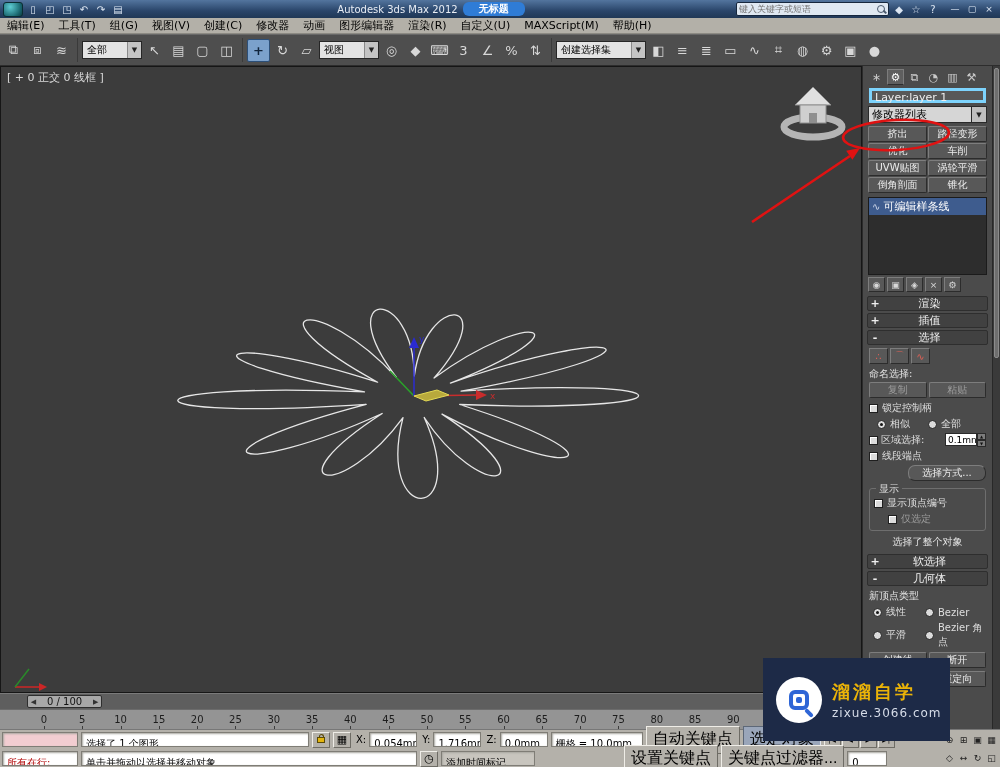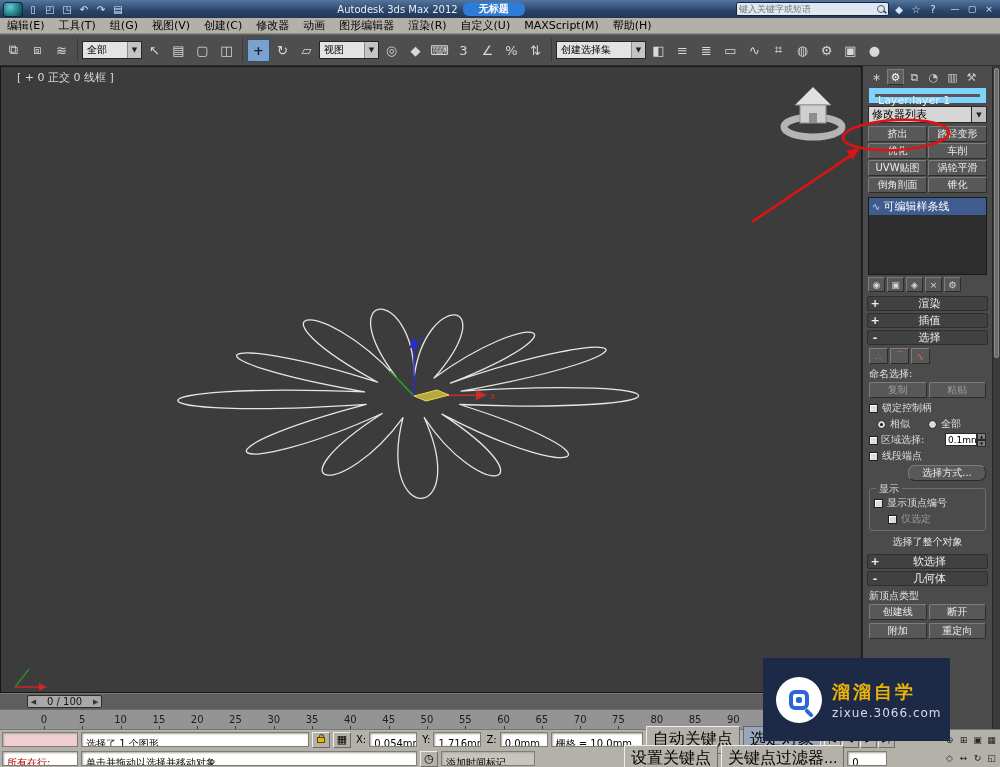--- a/index.html
+++ b/index.html
@@ -33,41 +33,41 @@
   .ticon.active { background:#7ba1cc; color:#10243c; border:1px solid #2c4f78; font-weight:bold; }
   .tsep { width:1px; height:24px; background:#3a3a3a; margin:0 3px; }
   .tdrop { height:18px; display:flex; align-items:stretch; border:1px solid #262626; }
   .tdrop .lbl { background:#e3e3e3; color:#000; font-size:10px; display:flex; align-items:center; padding:0 4px; min-width:44px; }
   .tdrop .darr { width:14px; background:#c4c4c4; color:#222; font-size:7px; display:flex; align-items:center; justify-content:center; border-left:1px solid #8a8a8a; }
 
   
   .main { display:flex; height:663px; }
   .vpcol { width:862px; display:flex; flex-direction:column; }
   .viewport { height:627px; background:#3c3c3c; border:1px solid #161616; position:relative; }
-  .vp-label { position:absolute; left:16px; top:3px; color:#dadada; font-size:11px; z-index:2; }
+  .vp-label { position:absolute; left:6px; top:3px; color:#dadada; font-size:11px; z-index:2; }
   #vp-svg { position:absolute; left:0; top:0; }
 
   
   .timeslider { height:16px; background:#5e5e5e; border-top:1px solid #7a7a7a; display:flex; align-items:center; }
   .ts-handle { margin-left:27px; height:13px; background:#a8a8a8; border:1px solid #2e2e2e; border-radius:2px; display:flex; align-items:center; color:#111; font-size:10px; }
   .ts-arr { width:11px; font-size:7px; display:flex; justify-content:center; color:#333; }
   .ts-label { padding:0 8px; white-space:nowrap; }
   .ruler { height:20px; background:#949494; border-top:1px solid #6b6b6b; display:flex; justify-content:space-between; align-items:center; padding:0 42px 0 34px; }
   .tick { width:20px; text-align:center; font-size:10px; color:#1d1d1d; position:relative; }
   .tick::after { content:''; position:absolute; left:50%; bottom:-5px; width:1px; height:4px; background:#3c3c3c; }
 
   
   .panel { width:138px; background:#4b4b4b; border-left:1px solid #2b2b2b; display:flex; color:#dedede; }
   .panel-main { flex:1; overflow:hidden; }
   .panel-scroll { width:8px; background:#3a3a3a; border-left:1px solid #282828; }
   .thumb { margin:2px 1px; height:290px; background:#6e6e6e; border:1px solid #8b8b8b; border-radius:2px; }
   .ptabs { display:flex; gap:2px; padding:3px 5px 2px; }
   .ptab { width:17px; height:16px; color:#c9c9c9; font-size:11px; display:flex; align-items:center; justify-content:center; border:1px solid transparent; }
   .ptab.active { background:#5f5f5f; border:1px solid #7c7c7c; border-bottom-color:#2e2e2e; color:#fff; }
-  .obj-name { margin:1px 6px 3px; height:15px; background:#585858; border:6px solid #7dd3fc; padding:0 3px; line-height:13px; color:#eee; font-size:11px; }
+  .obj-name { margin:1px 6px 3px; height:15px; background:#585858; border:3px solid #7dd3fc; padding:0 3px; line-height:13px; color:#eee; font-size:11px; }
   .mod-list { margin:0 5px 3px; height:17px; display:flex; }
   .ml-label { flex:1; background:#d6d6d6; color:#000; border:1px solid #2a2a2a; padding:0 3px; line-height:15px; font-size:11px; }
   .ml-arrow { width:15px; background:#bfbfbf; border:1px solid #2a2a2a; border-left:none; color:#222; font-size:7px; display:flex; align-items:center; justify-content:center; }
   .mod-grid { display:grid; grid-template-columns:1fr 1fr; gap:1px; margin:0 5px; }
   .pbtn { height:16px; background:#585858; border:1px solid; border-color:#7d7d7d #2c2c2c #2c2c2c #7d7d7d; border-radius:2px; color:#ececec; font-size:10px; text-align:center; line-height:14px; font-family:"DejaVu Sans",sans-serif; white-space:nowrap; overflow:hidden; }
   .pbtn.dim { color:#9d9d9d; }
   .stack { margin:4px 5px 2px; height:78px; background:#2d2d2d; border:1px solid #1b1b1b; }
   .stack-item { display:flex; align-items:center; gap:3px; padding:1px 3px; background:#3e5c8e; color:#fff; font-size:11px; }
   .si-ico { color:#cfd8ea; font-size:10px; }
   .stack-tools { display:flex; gap:2px; margin:2px 5px 4px; }
@@ -412,20 +412,38 @@
           <span class="rst">+</span>
           <span class="rlb">软选择</span>
         </div>
         <div class="roll">
           <span class="rst">-</span>
           <span class="rlb">几何体</span>
         </div>
 
         <div class="rc">
           <div class="plabel">新顶点类型</div>
+          <div class="vt-grid">
+            <span class="vt-item">
+              <span class="rad sel"></span>
+              <span>线性</span>
+            </span>
+            <span class="vt-item">
+              <span class="rad"></span>
+              <span>Bezier</span>
+            </span>
+            <span class="vt-item">
+              <span class="rad"></span>
+              <span>平滑</span>
+            </span>
+            <span class="vt-item">
+              <span class="rad"></span>
+              <span>Bezier 角点</span>
+            </span>
+          </div>
           <div class="btnrow">
             <button class="pbtn">创建线</button>
             <button class="pbtn">断开</button>
           </div>
           <div class="btnrow">
             <button class="pbtn">附加</button>
             <button class="pbtn">重定向</button>
           </div>
         </div>
       </div>

